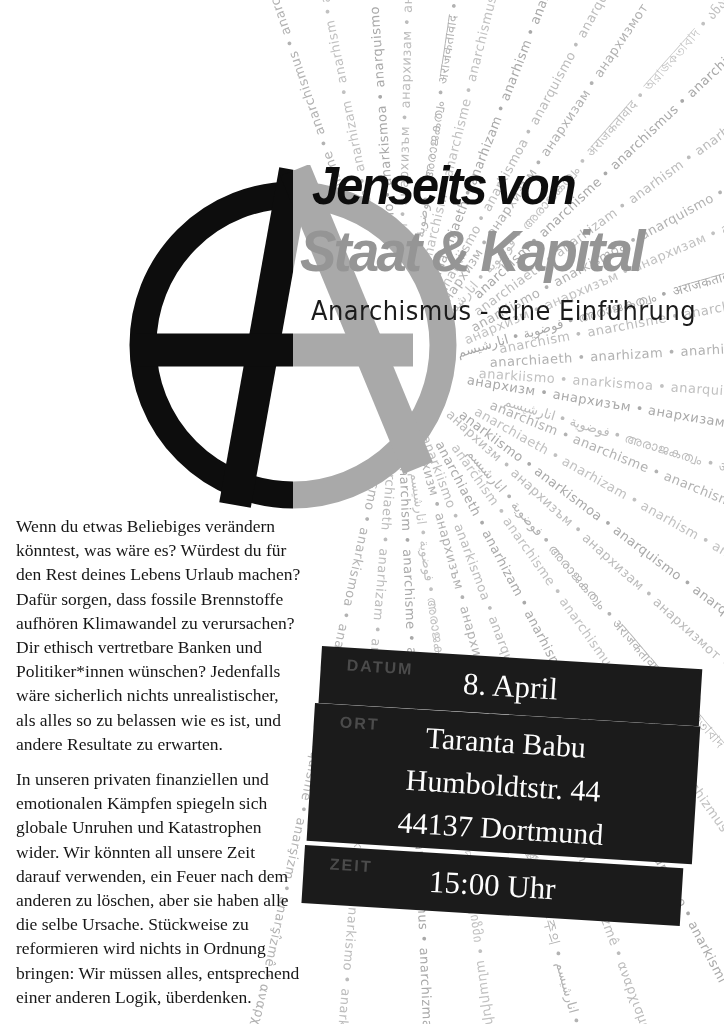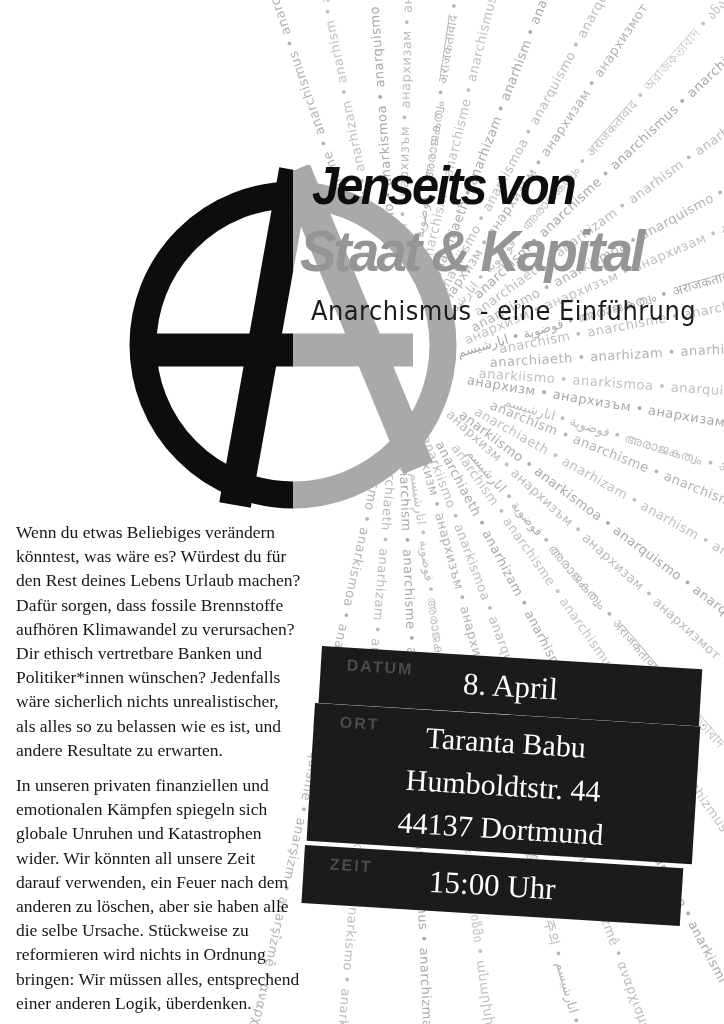--- a/index.html
+++ b/index.html
@@ -48,21 +48,21 @@
     letter-spacing:.5px;
     transform:scaleX(.93);transform-origin:0 0;
     white-space:nowrap;
   }
   
   .body-copy{
     position:absolute;left:16px;top:514px;width:286px;z-index:3;
     font-family:"Liberation Serif","DejaVu Serif",serif;
     font-size:17.5px;line-height:24.2px;color:#161616;
   }
-  .body-copy p{margin:6px 0 11px 0;}
+  .body-copy p{margin:0 0 11px 0;}
   
   .banner{
     position:absolute;z-index:4;
     background:#1b1b1b;
     transform:rotate(3.5deg);
     transform-origin:0 0;
     color:#fff;
   }
   .banner .label{
     position:absolute;left:26px;top:9px;

